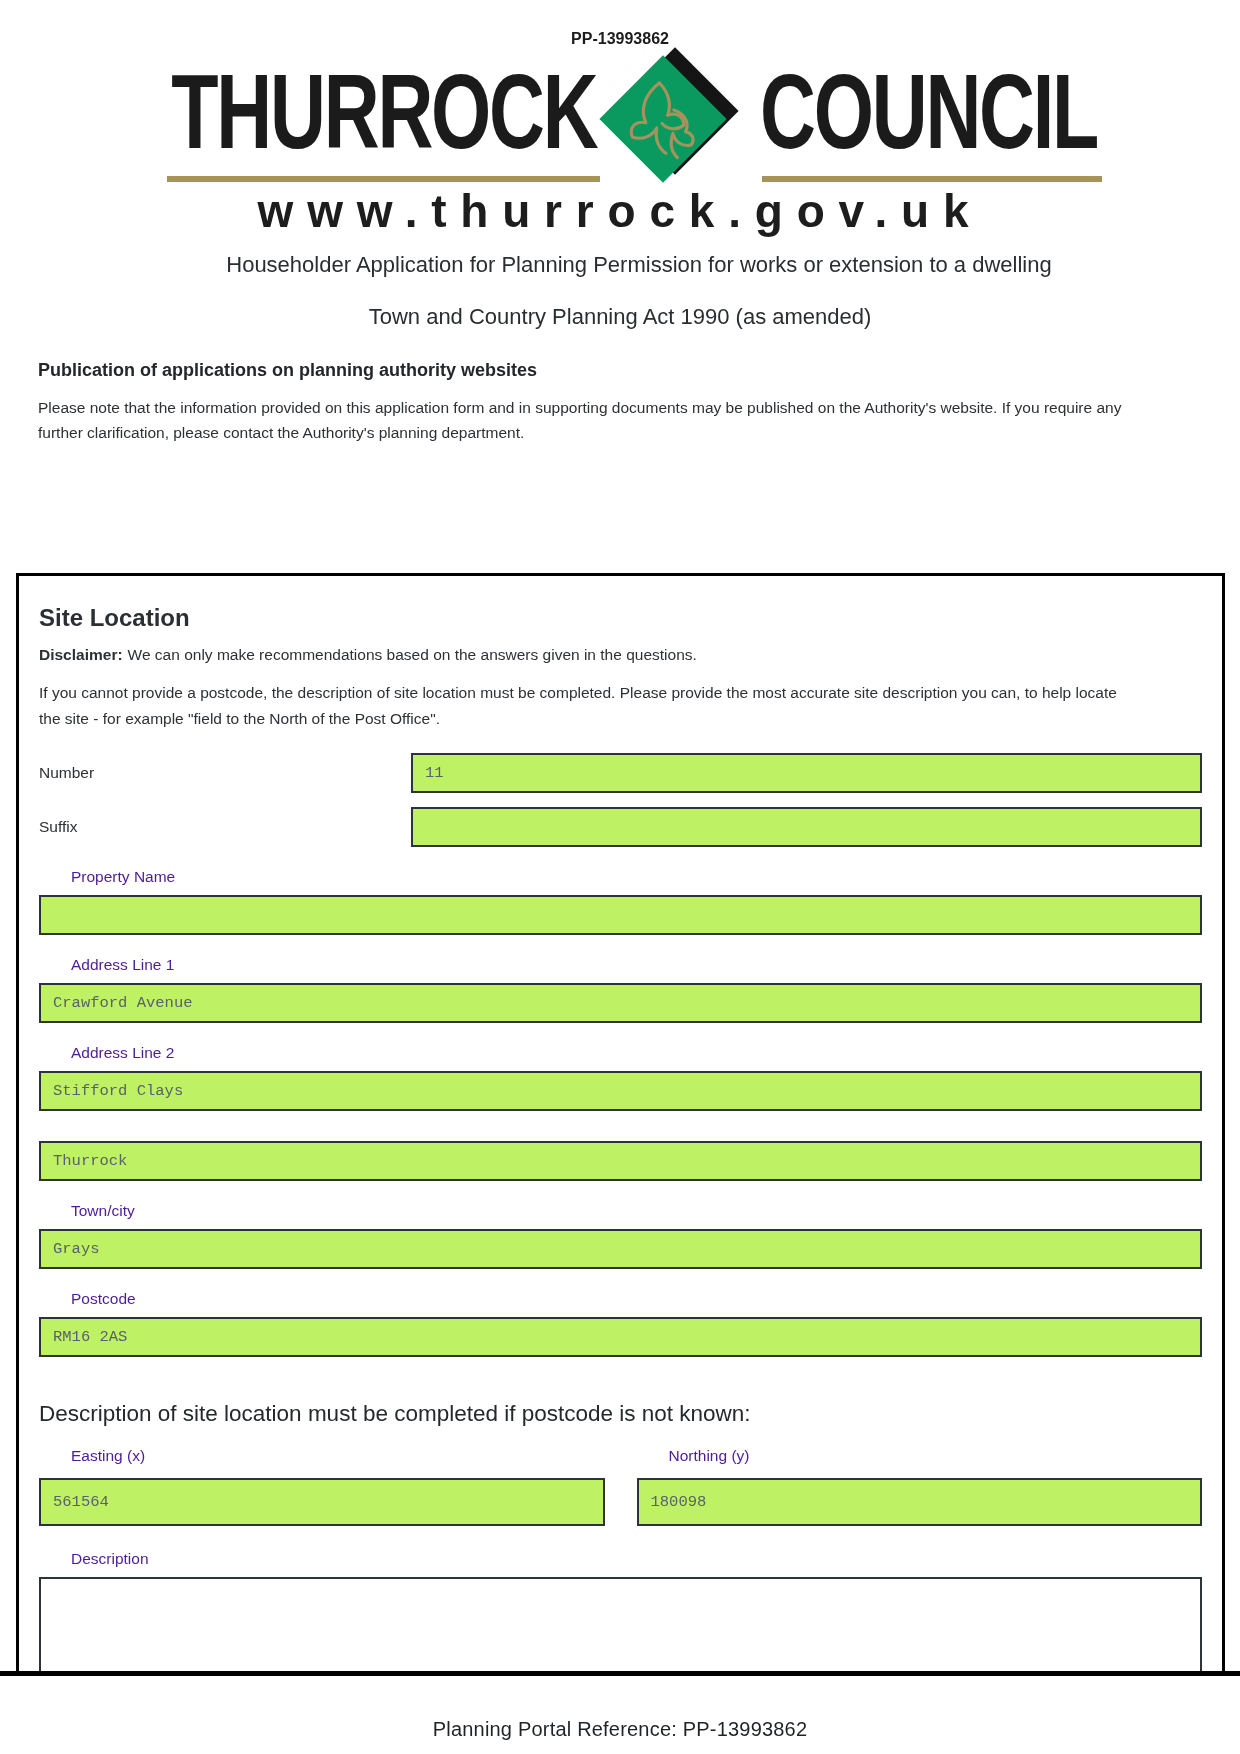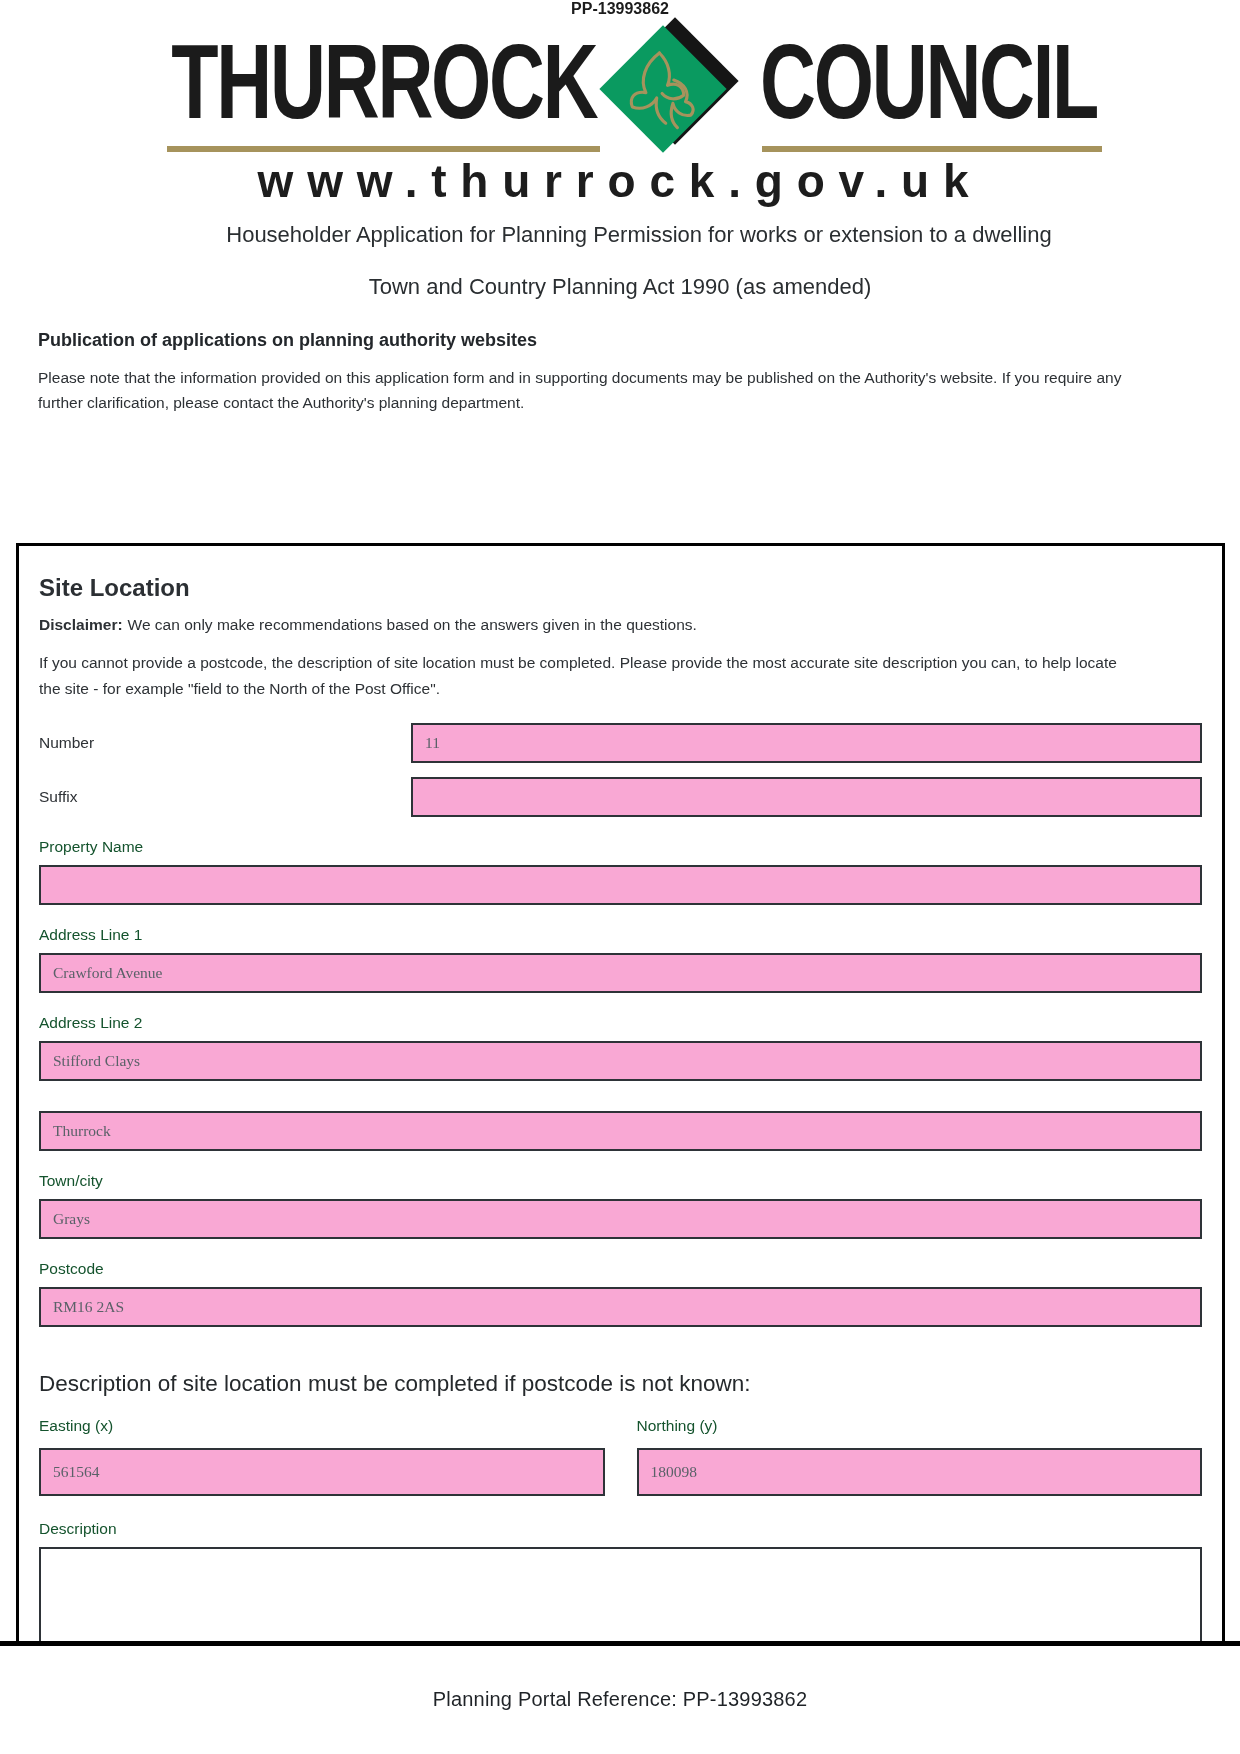--- a/index.html
+++ b/index.html
@@ -1,20 +1,20 @@
 <!DOCTYPE html>
 <html><head>
 <meta charset="utf-8">
 <style>
   * { margin:0; padding:0; box-sizing:border-box; }
   html,body { width:1240px; height:1754px; background:#fff; overflow:hidden;
     font-family:"Liberation Sans","DejaVu Sans",sans-serif; color:#23272b; }
 
   
-  .top-ref { text-align:center; font-size:16px; font-weight:bold; color:#1c1c1c; }
+  .top-ref { padding-top:30px; text-align:center; font-size:16px; font-weight:bold; color:#1c1c1c; }
 
   .logo-block { position:relative; height:132px; margin-top:6px; }
   .logo-word { position:absolute; top:-8px; font-size:106px; font-weight:bold;
     letter-spacing:-3px; line-height:130px; color:#1b1b1b; white-space:nowrap; }
   .word-thurrock { right:644px; transform:scaleX(0.73); transform-origin:100% 50%; }
   .word-council  { left:760px;  transform:scaleX(0.73); transform-origin:0 50%; }
   .gold-bar { position:absolute; top:122px; height:6px; }
   .bar-left  { left:167px; width:433px; }
   .bar-right { left:762px; width:340px; }
   .diamond-wrap { position:absolute; left:604px; top:0; width:132px; height:132px; }
@@ -36,27 +36,27 @@
     padding:0 20px; background:#fff; }
 
   .section-title { margin-top:28px; font-size:24px; font-weight:bold; color:#2b2f33; }
   .disclaimer { margin-top:14px; font-size:15.5px; color:#2d3135; }
   .disclaimer b { margin-right:5px; }
   .intro { margin-top:16px; max-width:1085px; font-size:15.5px; line-height:1.65; color:#2d3135; }
 
   .row-inline { display:flex; align-items:center; margin-top:22px; }
   .row-inline.tight { margin-top:14px; }
   .row-inline .inline-label { flex:0 0 372px; font-size:15.5px; color:#2d3135; }
-  .txt-input { height:40px; width:100%; border:2px solid #2e3338; background:#f9a8d4;
-    padding:0 12px; font-family:Liberation Serif, serif;
+  .txt-input { height:40px; width:100%; border:2px solid #2e3338; background:#bef264;
+    padding:0 12px; font-family:Liberation Mono, monospace;
     font-size:15.5px; color:#5a6168; outline:none; }
   .row-inline .txt-input { flex:1; width:auto; }
 
   .field { margin-top:21px; }
-  .field-label { display:block; font-size:15.5px; color:#14532d; }
+  .field-label { display:block; font-size:15.5px; color:#4c1d95;margin-left:32px; }
   .field .txt-input { margin-top:9px; }
 
   .desc-heading { margin-top:44px; font-size:22.5px; color:#25292c; }
   .coord-row { display:flex; gap:32px; margin-top:20px; }
   .coord-col { flex:1; }
   .coord-col .txt-input { margin-top:13px; height:48px; }
 
   .field-description { margin-top:24px; }
   .textarea-input { display:block; margin-top:9px; width:100%; height:130px; resize:none;
     border:2px solid #2e3338; background:#fff; padding:8px 12px;

